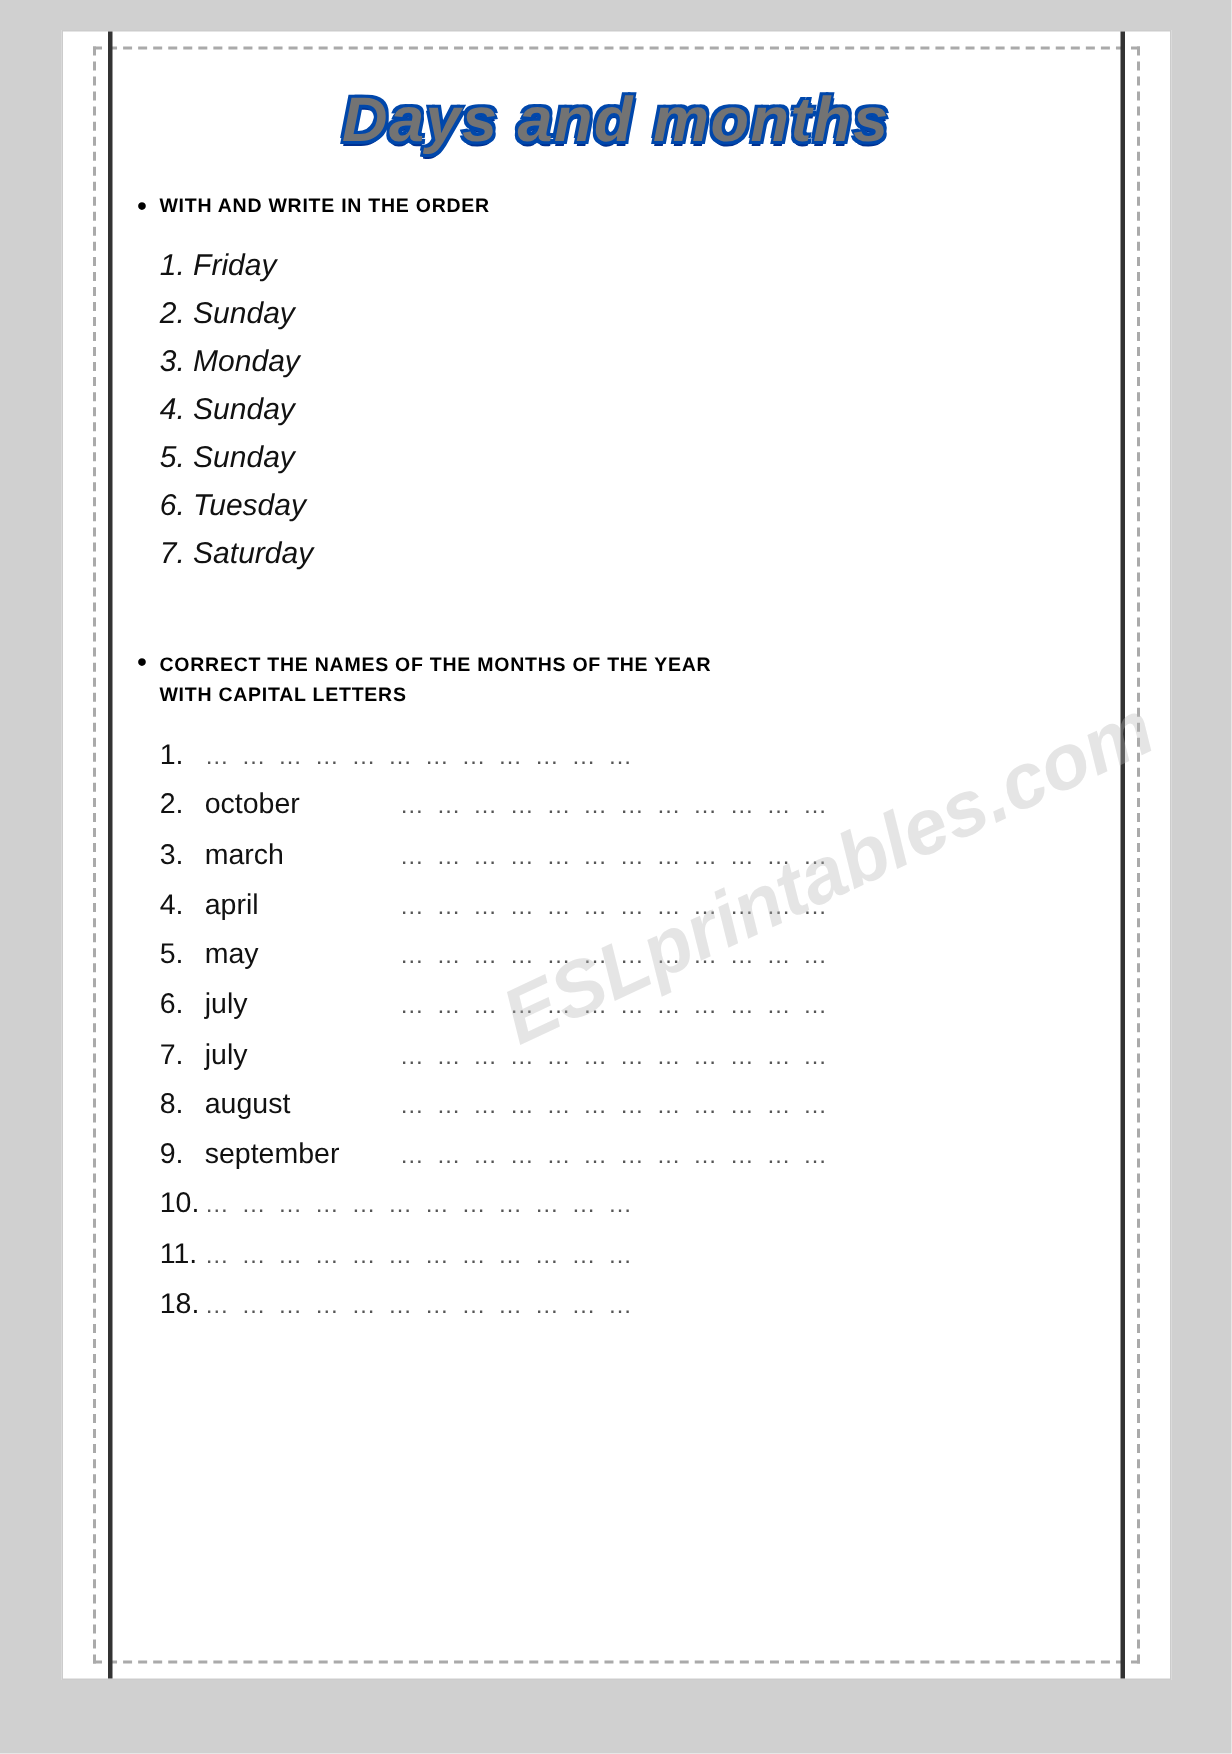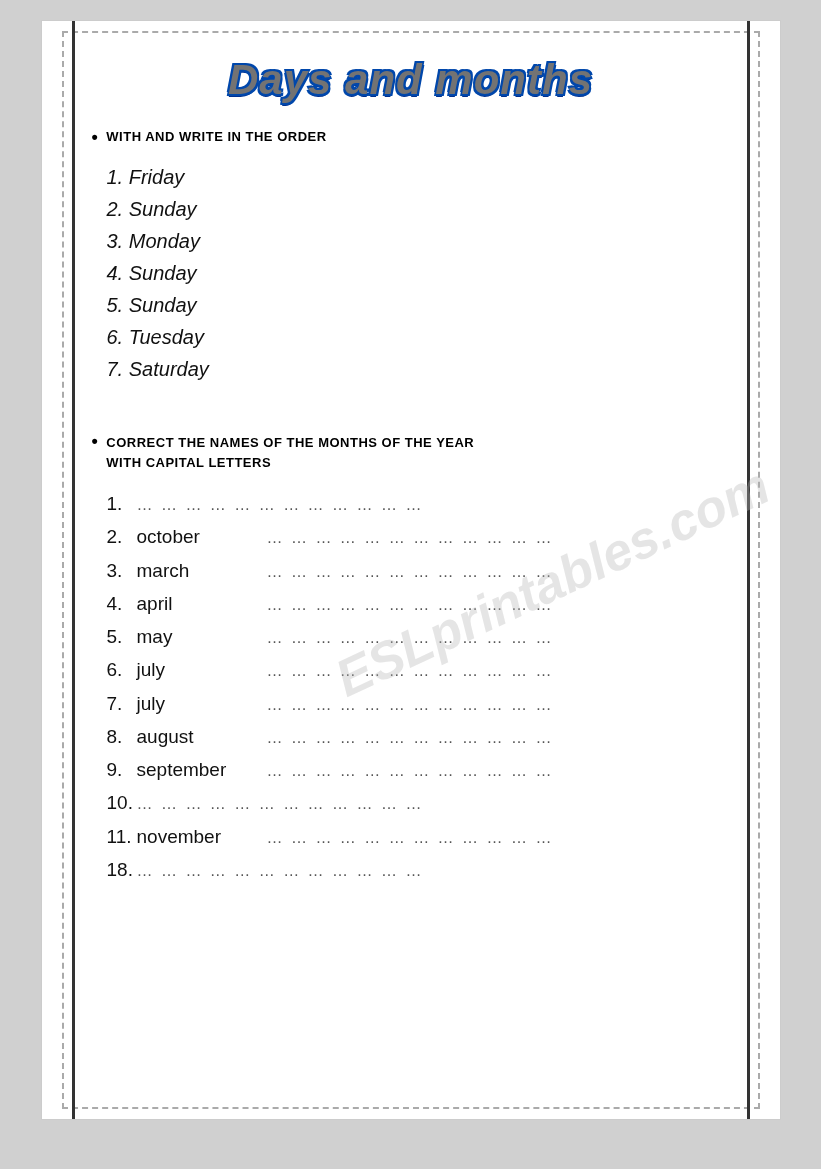--- a/index.html
+++ b/index.html
@@ -274,21 +274,20 @@
         <span class="month-number">9.</span>
         <span class="month-name">september</span>
         <span class="dots">… … … … … … … … … … … …</span>
       </li>
       <li>
         <span class="month-number">10.</span>
         <span class="dots">… … … … … … … … … … … …</span>
       </li>
       <li>
         <span class="month-number">11.</span>
-        <span class="month-name">november</span>
         <span class="dots">… … … … … … … … … … … …</span>
       </li>
       <li>
         <span class="month-number">18.</span>
         <span class="dots">… … … … … … … … … … … …</span>
       </li>
     </ul>
 
 </div>
 

